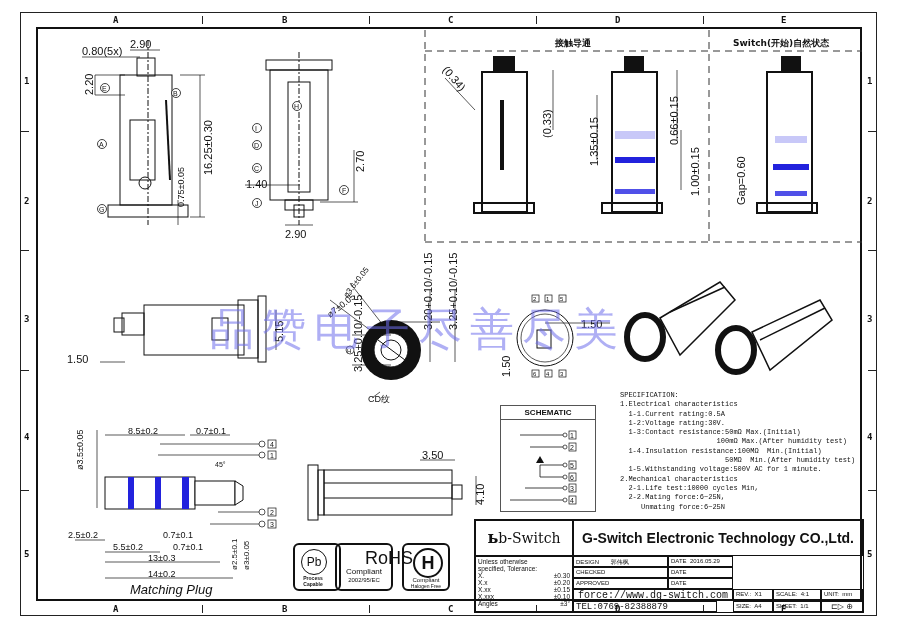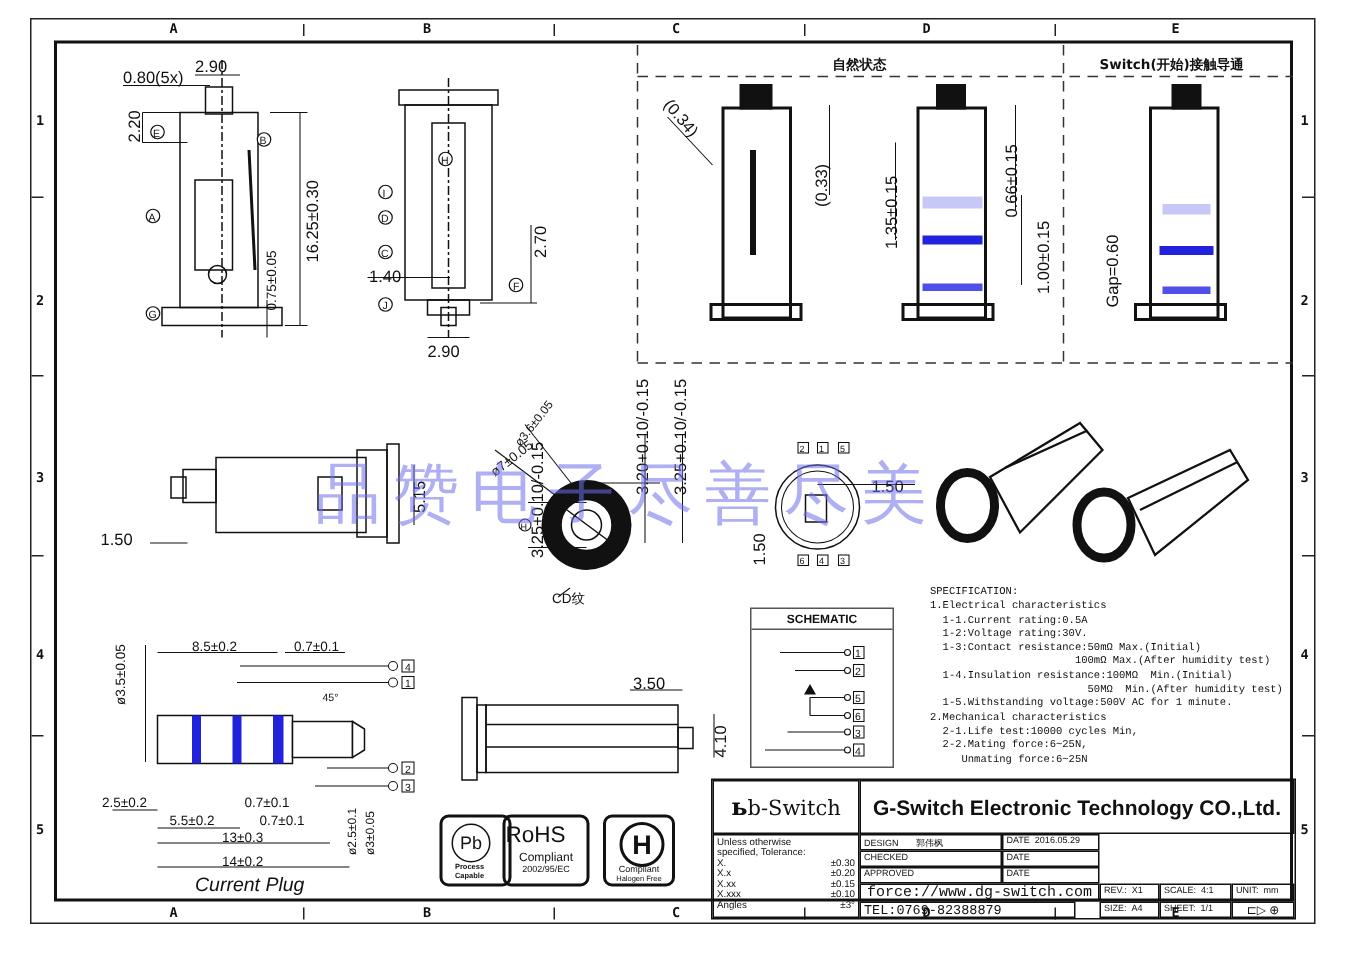--- a/index.html
+++ b/index.html
@@ -337,30 +337,30 @@
       <rect x="569" y="496" width="7" height="8"></rect>
   </g>
   <text class="dims" x="570" y="438" style="font-size:7px" id="sc_0">1</text>
   <text class="dims" x="570" y="450" style="font-size:7px" id="sc_1">2</text>
   <text class="dims" x="570" y="468" style="font-size:7px" id="sc_2">5</text>
   <text class="dims" x="570" y="480" style="font-size:7px" id="sc_3">6</text>
   <text class="dims" x="570" y="491" style="font-size:7px" id="sc_4">3</text>
   <text class="dims" x="570" y="503" style="font-size:7px" id="sc_5">4</text>
 </svg>
 
-<div class="section-title" style="left:555px;top:37px">自然状态</div>
-<div class="section-title" style="left:733px;top:37px">Switch(开始)接触导通</div>
+<div class="section-title" style="left:555px;top:37px">接触导通</div>
+<div class="section-title" style="left:733px;top:37px">Switch(开始)自然状态</div>
 
 <div class="schem">
   <div class="schem-title">SCHEMATIC</div>
 </div>
 
 <div class="watermark">品赞电子尽善尽美</div>
 
-<div class="caption" style="left:130px;top:582px">Current Plug</div>
+<div class="caption" style="left:130px;top:582px">Matching Plug</div>
 
 <div class="spec" id="spec">SPECIFICATION:
 1.Electrical characteristics
   1-1.Current rating:0.5A
   1-2:Voltage rating:30V.
   1-3:Contact resistance:50mΩ Max.(Initial)
                        100mΩ Max.(After humidity test)
   1-4.Insulation resistance:100MΩ  Min.(Initial)
                          50MΩ  Min.(After humidity test)
   1-5.Withstanding voltage:500V AC for 1 minute.
@@ -368,21 +368,21 @@
   2-1.Life test:10000 cycles Min,
   2-2.Mating force:6~25N,
      Unmating force:6~25N</div>
 
 <div class="badge" style="left:293px;top:543px;width:48px;height:48px">
   <div style="position:absolute;left:6px;top:4px;width:24px;height:24px;border:1.5px solid #111;border-radius:50%;text-align:center;font-size:12px;line-height:24px">Pb</div>
   <div style="position:absolute;left:0;top:30px;width:36px;font-size:5px;text-align:center;font-weight:bold">Process</div>
   <div style="position:absolute;left:0;top:36px;width:36px;font-size:5px;text-align:center;font-weight:bold">Capable</div>
 </div>
 <div class="badge" style="left:335px;top:543px;width:58px;height:48px">
-  <div style="position:absolute;left:0;top:3px;width:76px;text-align:left;font-size:15px">RoHS</div>
+  <div style="position:absolute;left:0;top:3px;width:76px;text-align:right;font-size:18px">RoHS</div>
   <div style="position:absolute;left:0;top:22px;width:54px;text-align:center;font-size:8px">Compliant</div>
   <div style="position:absolute;left:0;top:32px;width:54px;text-align:center;font-size:6px">2002/95/EC</div>
 </div>
 <div class="badge" style="left:402px;top:543px;width:48px;height:48px">
   <div style="position:absolute;left:9px;top:3px;width:26px;height:26px;border:2px solid #111;border-radius:50%;text-align:center;font-size:18px;font-weight:bold;line-height:26px">H</div>
   <div style="position:absolute;left:0;top:32px;width:44px;font-size:6px;text-align:center">Compliant</div>
   <div style="position:absolute;left:0;top:38px;width:44px;font-size:5px;text-align:center">Halogen Free</div>
 </div>
 
 <div class="tb">

